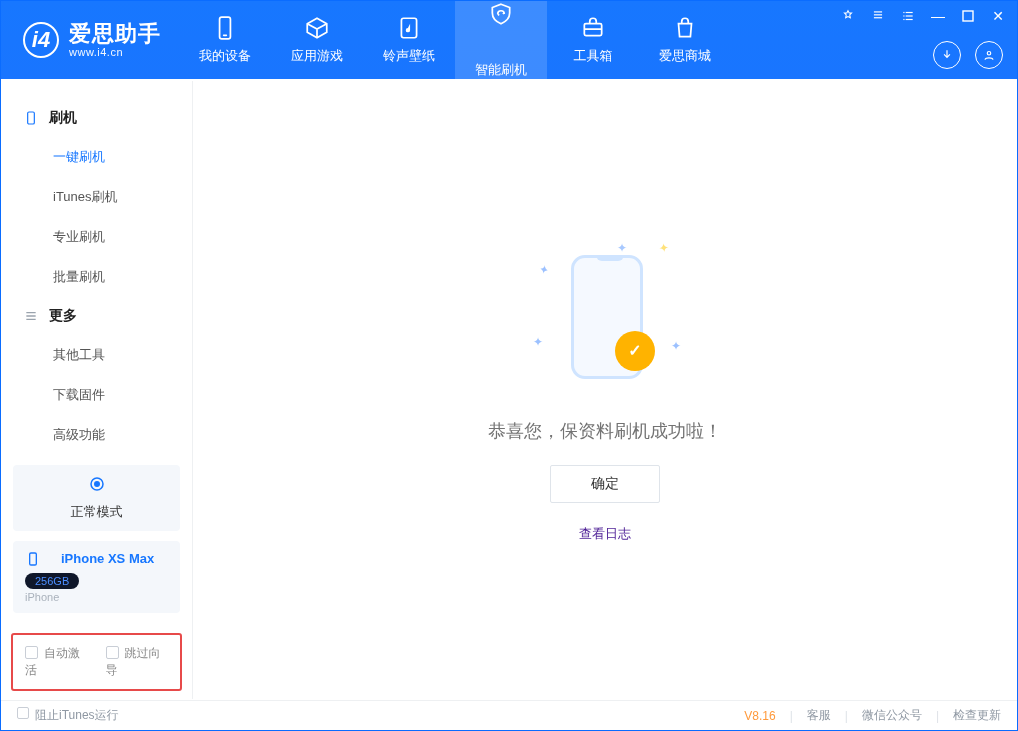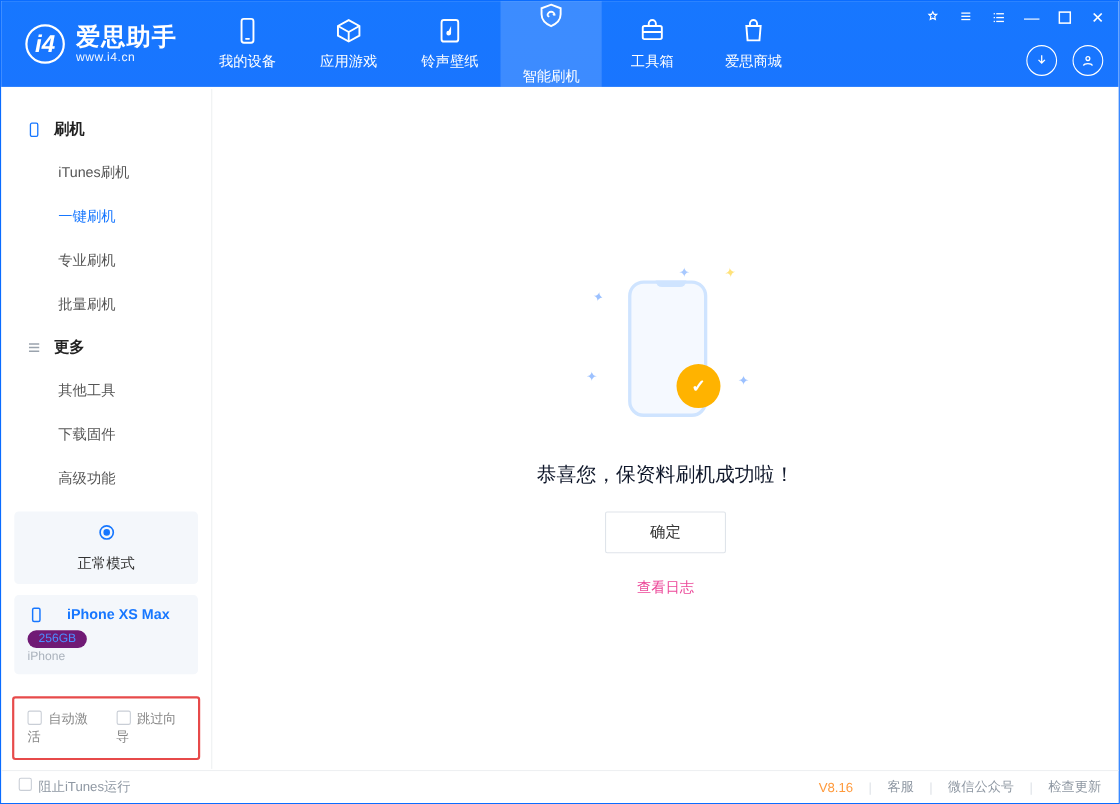--- a/index.html
+++ b/index.html
@@ -31,42 +31,42 @@
 .side-scroll { flex: 1; }
 .group-head { display: flex; align-items: center; gap: 10px; padding: 10px 22px; font-size: 14px; color: #222; font-weight: 600; }
 .group-head svg, .group-head .ic { width: 16px; height: 16px; display: inline-block; }
 .side-item { padding: 11px 22px 11px 52px; font-size: 13px; color: #555; cursor: pointer; }
 .side-item.active { color: #1777ff; }
 
 .side-bottom { padding: 10px 12px; }
 .mode-card { background: #f4f7fb; border-radius: 4px; padding: 10px 12px; display: flex; align-items: center; gap: 10px; font-size: 13px; color: #333; margin-bottom: 10px; flex-direction: column; }
 .dev-card { background: #f4f7fb; border-radius: 4px; padding: 10px 12px; font-size: 13px; }
 .dev-card .dname { color: #1777ff; font-weight: 600; display: flex; align-items: center; gap: 20px; }
-.dev-badge { display: inline-block; background: #701a75; color: #4c8eff; border-radius: 999px; padding: 2px 10px; font-size: 11px; margin-top: 6px; }
+.dev-badge { display: inline-block; background: #0f172a; color: #4c8eff; border-radius: 999px; padding: 2px 10px; font-size: 11px; margin-top: 6px; }
 .dev-sub { color: #aab2bc; font-size: 11px; margin-top: 2px; }
 
 .opt-box { border: 2px solid #e74a4a; border-radius: 3px; padding: 10px 12px; display: flex; gap: 18px; align-items: center; font-size: 12px; color: #888; margin: 10px 10px 8px 10px; }
 .opt-box .chk { width: 13px; height: 13px; border: 1px solid #c9ced6; border-radius: 2px; display: inline-block; margin-right: 6px; vertical-align: -2px; }
 
 
 .content { flex: 1; display: flex; flex-direction: column; align-items: center; justify-content: center; gap: 22px; color: #333; }
 .illust { width: 160px; height: 160px; position: relative; }
 .phone { position: absolute; left: 46px; top: 18px; width: 72px; height: 124px; border: 3px solid #cfe4ff; border-radius: 14px; background: #f5f9ff; }
 .phone:before { content: ""; position: absolute; left: 22px; top: -3px; width: 28px; height: 6px; background: #cfe4ff; border-radius: 0 0 8px 8px; }
 .check-badge { position: absolute; right: 30px; bottom: 26px; width: 40px; height: 40px; background: #ffb300; border-radius: 50%; display: flex; align-items: center; justify-content: center; color: #fff; font-weight: 900; }
 .spark { position: absolute; color: #9cc1ff; font-size: 12px; }
 .spark.s1 { left: 14px; top: 26px; transform: rotate(12deg);} 
 .spark.s2 { right: 16px; top: 4px; color: #ffe27a; transform: rotate(-8deg);} 
 .spark.s3 { left: 8px; bottom: 48px; }
 .spark.s4 { right: 4px; bottom: 44px; }
 .spark.s5 { left: 92px; top: 4px; color:#a8c9ff; }
 
-.msg { font-size: 18px; color: #0f172a; }
+.msg { font-size: 18px; color: #737373; }
 .ok-btn { border: 1px solid #dfe4ea; background: #fff; padding: 9px 40px; font-size: 14px; color: #333; border-radius: 2px; cursor: pointer; }
-.log-link { color: #ec4899; font-size: 13px; cursor: pointer; }
+.log-link { color: #4c1d95; font-size: 13px; cursor: pointer; }
 
 
 .footer { height: 30px; border-top: 1px solid #eef0f2; display: flex; align-items: center; padding: 0 16px; font-size: 12px; color: #8f98a3; }
 .footer .left { display: flex; align-items: center; gap: 6px; }
 .footer .chk { width: 12px; height: 12px; border: 1px solid #c9ced6; border-radius: 2px; }
 .footer .right { margin-left: auto; display: flex; align-items: center; gap: 14px; }
 .footer .sep { color: #dfe3e8; }
 .footer a { color: #8f98a3; text-decoration: none; }
 </style>
 </head>
@@ -175,22 +175,22 @@
 
 <div class="main">
   <div class="sidebar">
     <div class="side-scroll">
       <div class="group-head">
         <svg class="ic" viewBox="0 0 24 24" fill="none" stroke="#1777ff" stroke-width="1.8">
             <rect x="7" y="3" width="10" height="18" rx="2"></rect>
           </svg>
         <span>刷机</span>
       </div>
+      <div class="side-item active">一键刷机</div>
       <div class="side-item">iTunes刷机</div>
-      <div class="side-item active">一键刷机</div>
       <div class="side-item">专业刷机</div>
       <div class="side-item">批量刷机</div>
 
       <div class="group-head">
         <svg class="ic" viewBox="0 0 24 24" stroke="#9aa3ad" stroke-width="2">
             <path d="M5 7h14M5 12h14M5 17h14"></path>
           </svg>
         <span>更多</span>
       </div>
       <div class="side-item">其他工具</div>

